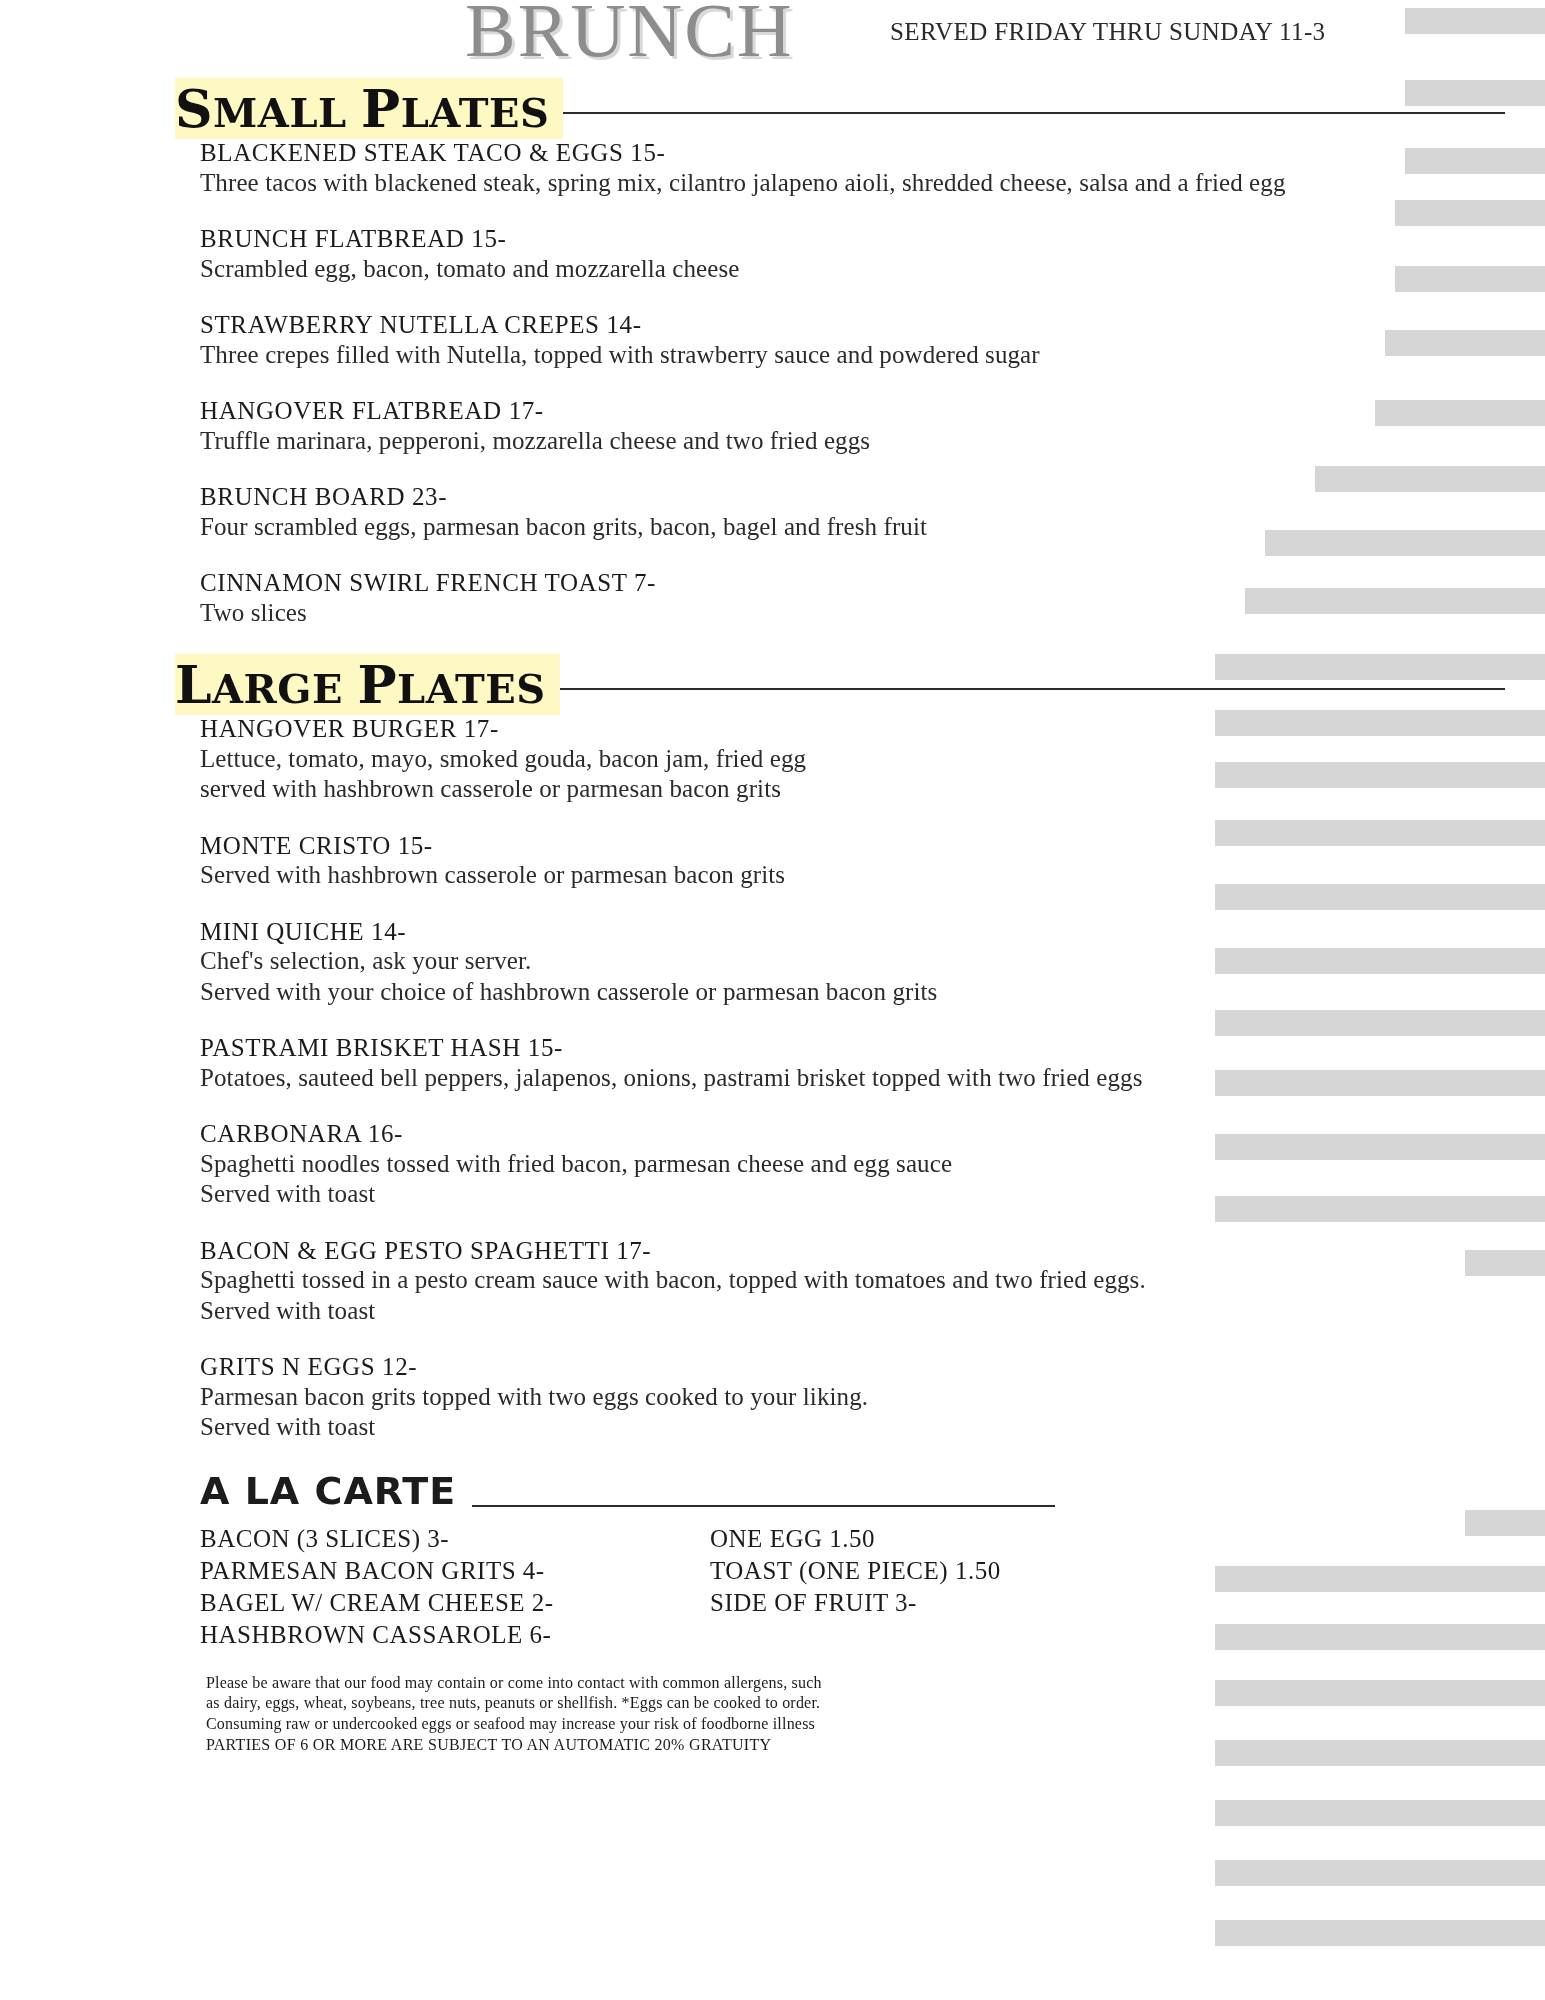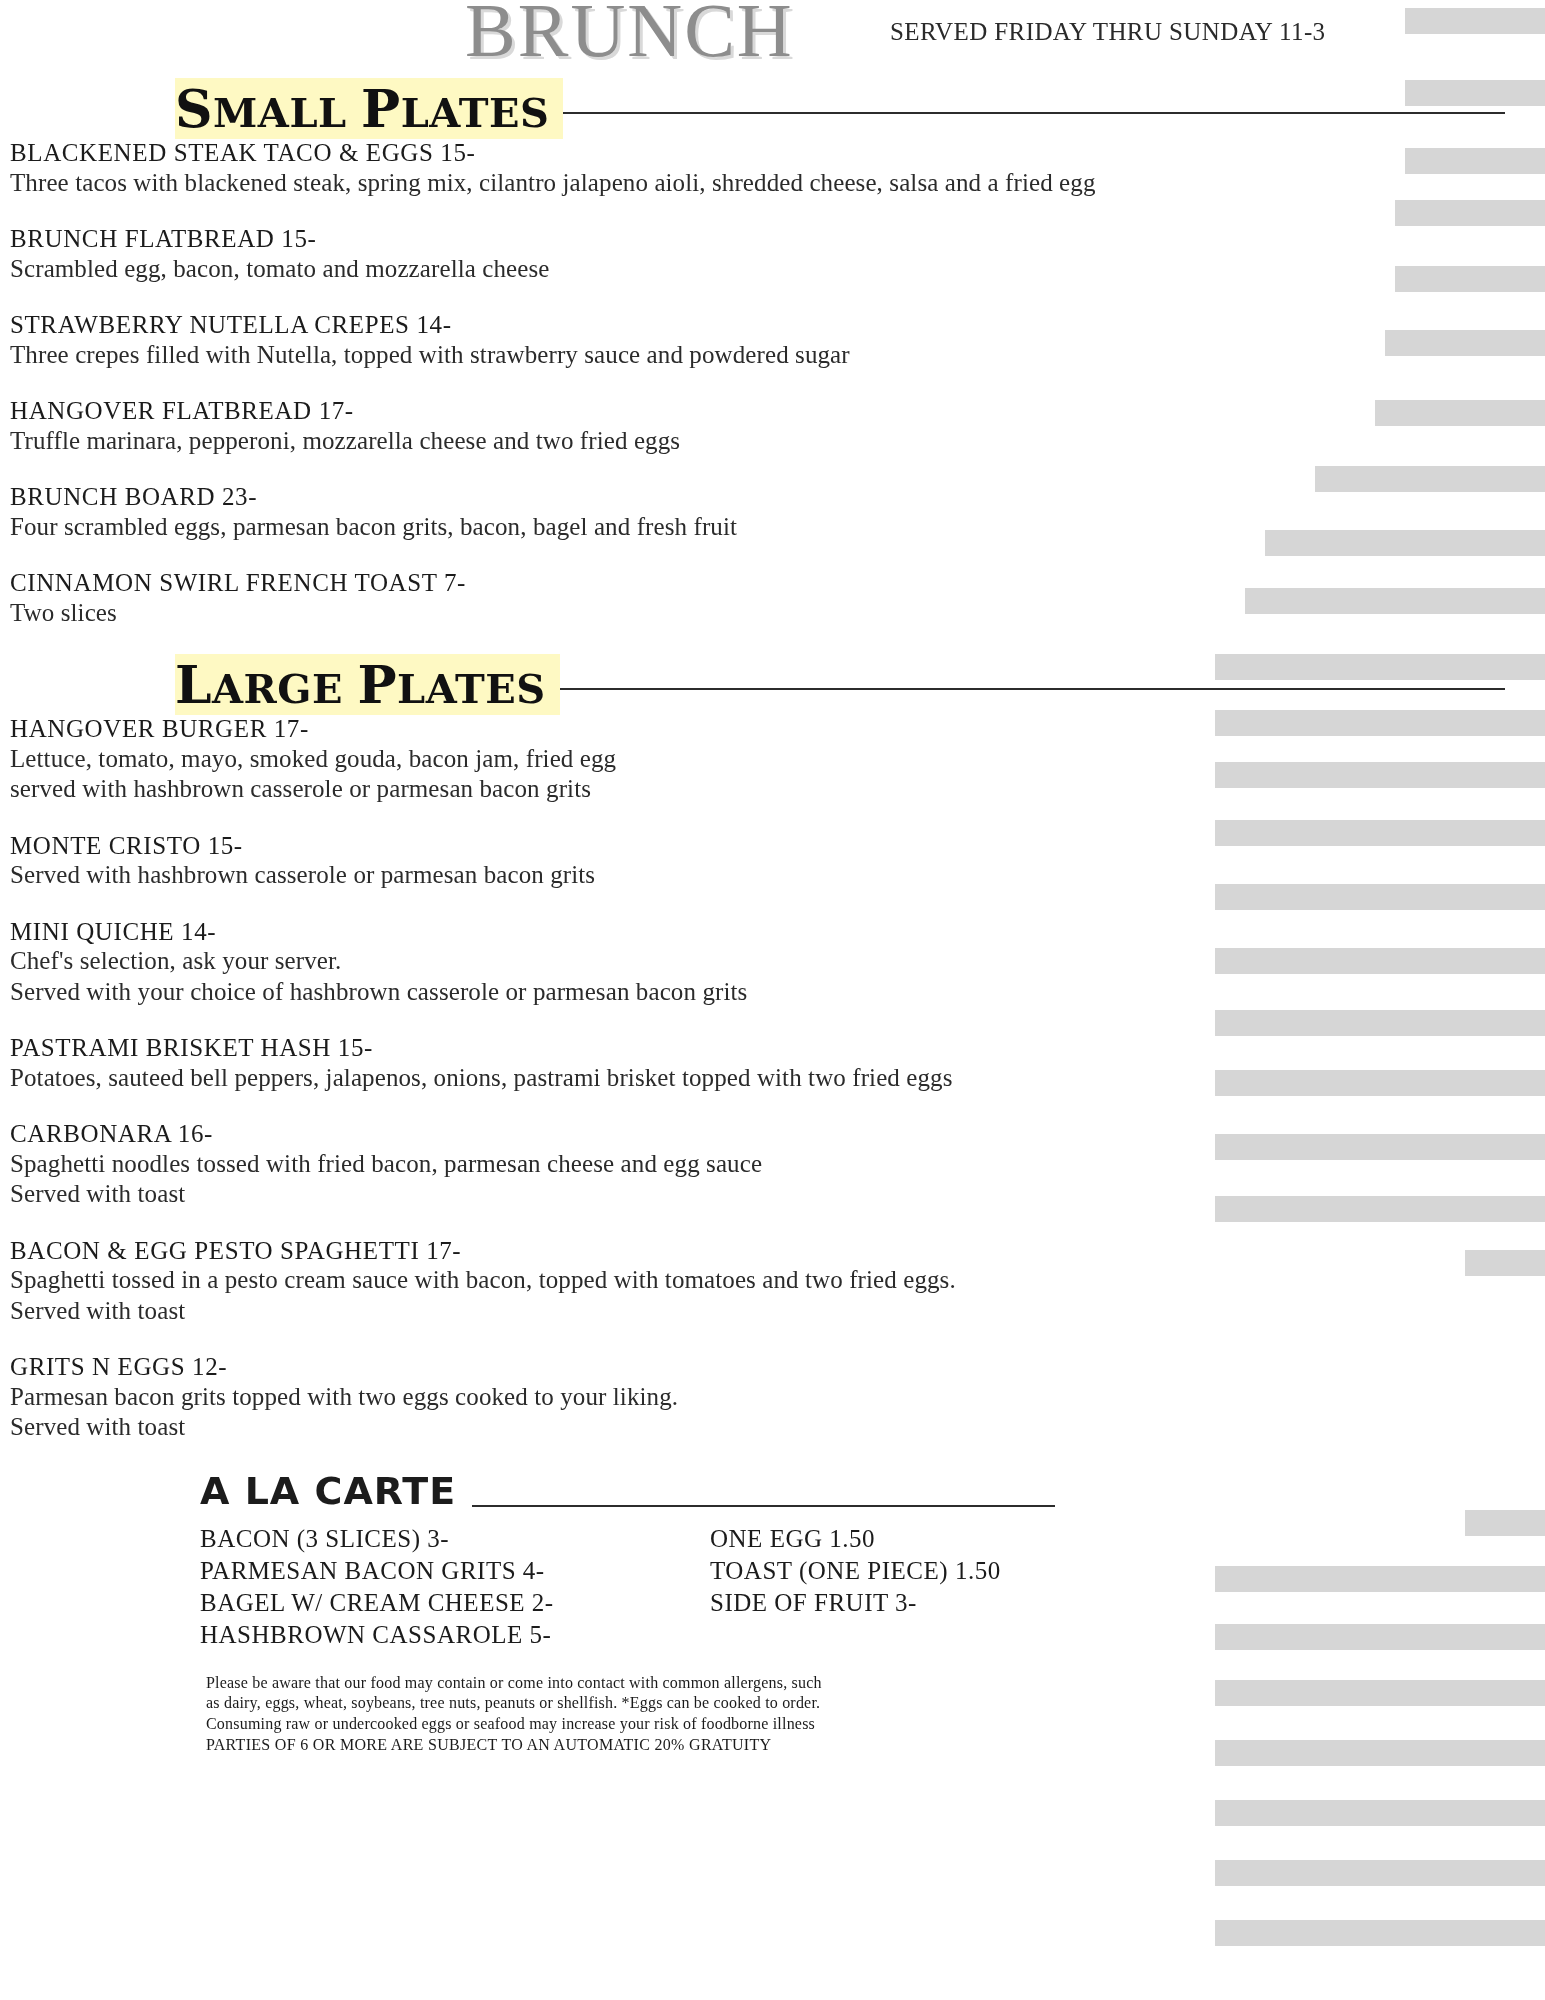--- a/index.html
+++ b/index.html
@@ -92,20 +92,21 @@
     right: 0;
     top: 34px;
     border-top: 2px solid #2c2c2c;
     z-index: 1;
   }
   .rule-small { right: -20px; }
   .rule-large { right: 160px; }
 
   
   .items {
+    margin-left: 190px;
     margin-right: 80px;
   }
   .item {
     margin-bottom: 26px;
   }
   .item-name {
     font-size: 25px;
     letter-spacing: .6px;
     color: #1b1b1b;
     line-height: 1.18;
@@ -285,21 +286,21 @@
 
   <div class="alc-head">
     <span class="title">A LA CARTE</span>
     <div class="rule"></div>
   </div>
   <div class="alc-cols">
     <div class="alc-col-1">
       <div class="alc-line">BACON (3 SLICES)  3-</div>
       <div class="alc-line">PARMESAN BACON GRITS  4-</div>
       <div class="alc-line">BAGEL W/ CREAM CHEESE  2-</div>
-      <div class="alc-line">HASHBROWN CASSAROLE  5-</div>
+      <div class="alc-line">HASHBROWN CASSAROLE  6-</div>
     </div>
     <div class="alc-col-2">
       <div class="alc-line">ONE EGG  1.50</div>
       <div class="alc-line">TOAST (ONE PIECE)  1.50</div>
       <div class="alc-line">SIDE OF FRUIT  3-</div>
     </div>
   </div>
 
   <div class="footer">
     <div class="footer-line">Please be aware that our food may contain or come into contact with common allergens, such</div>

